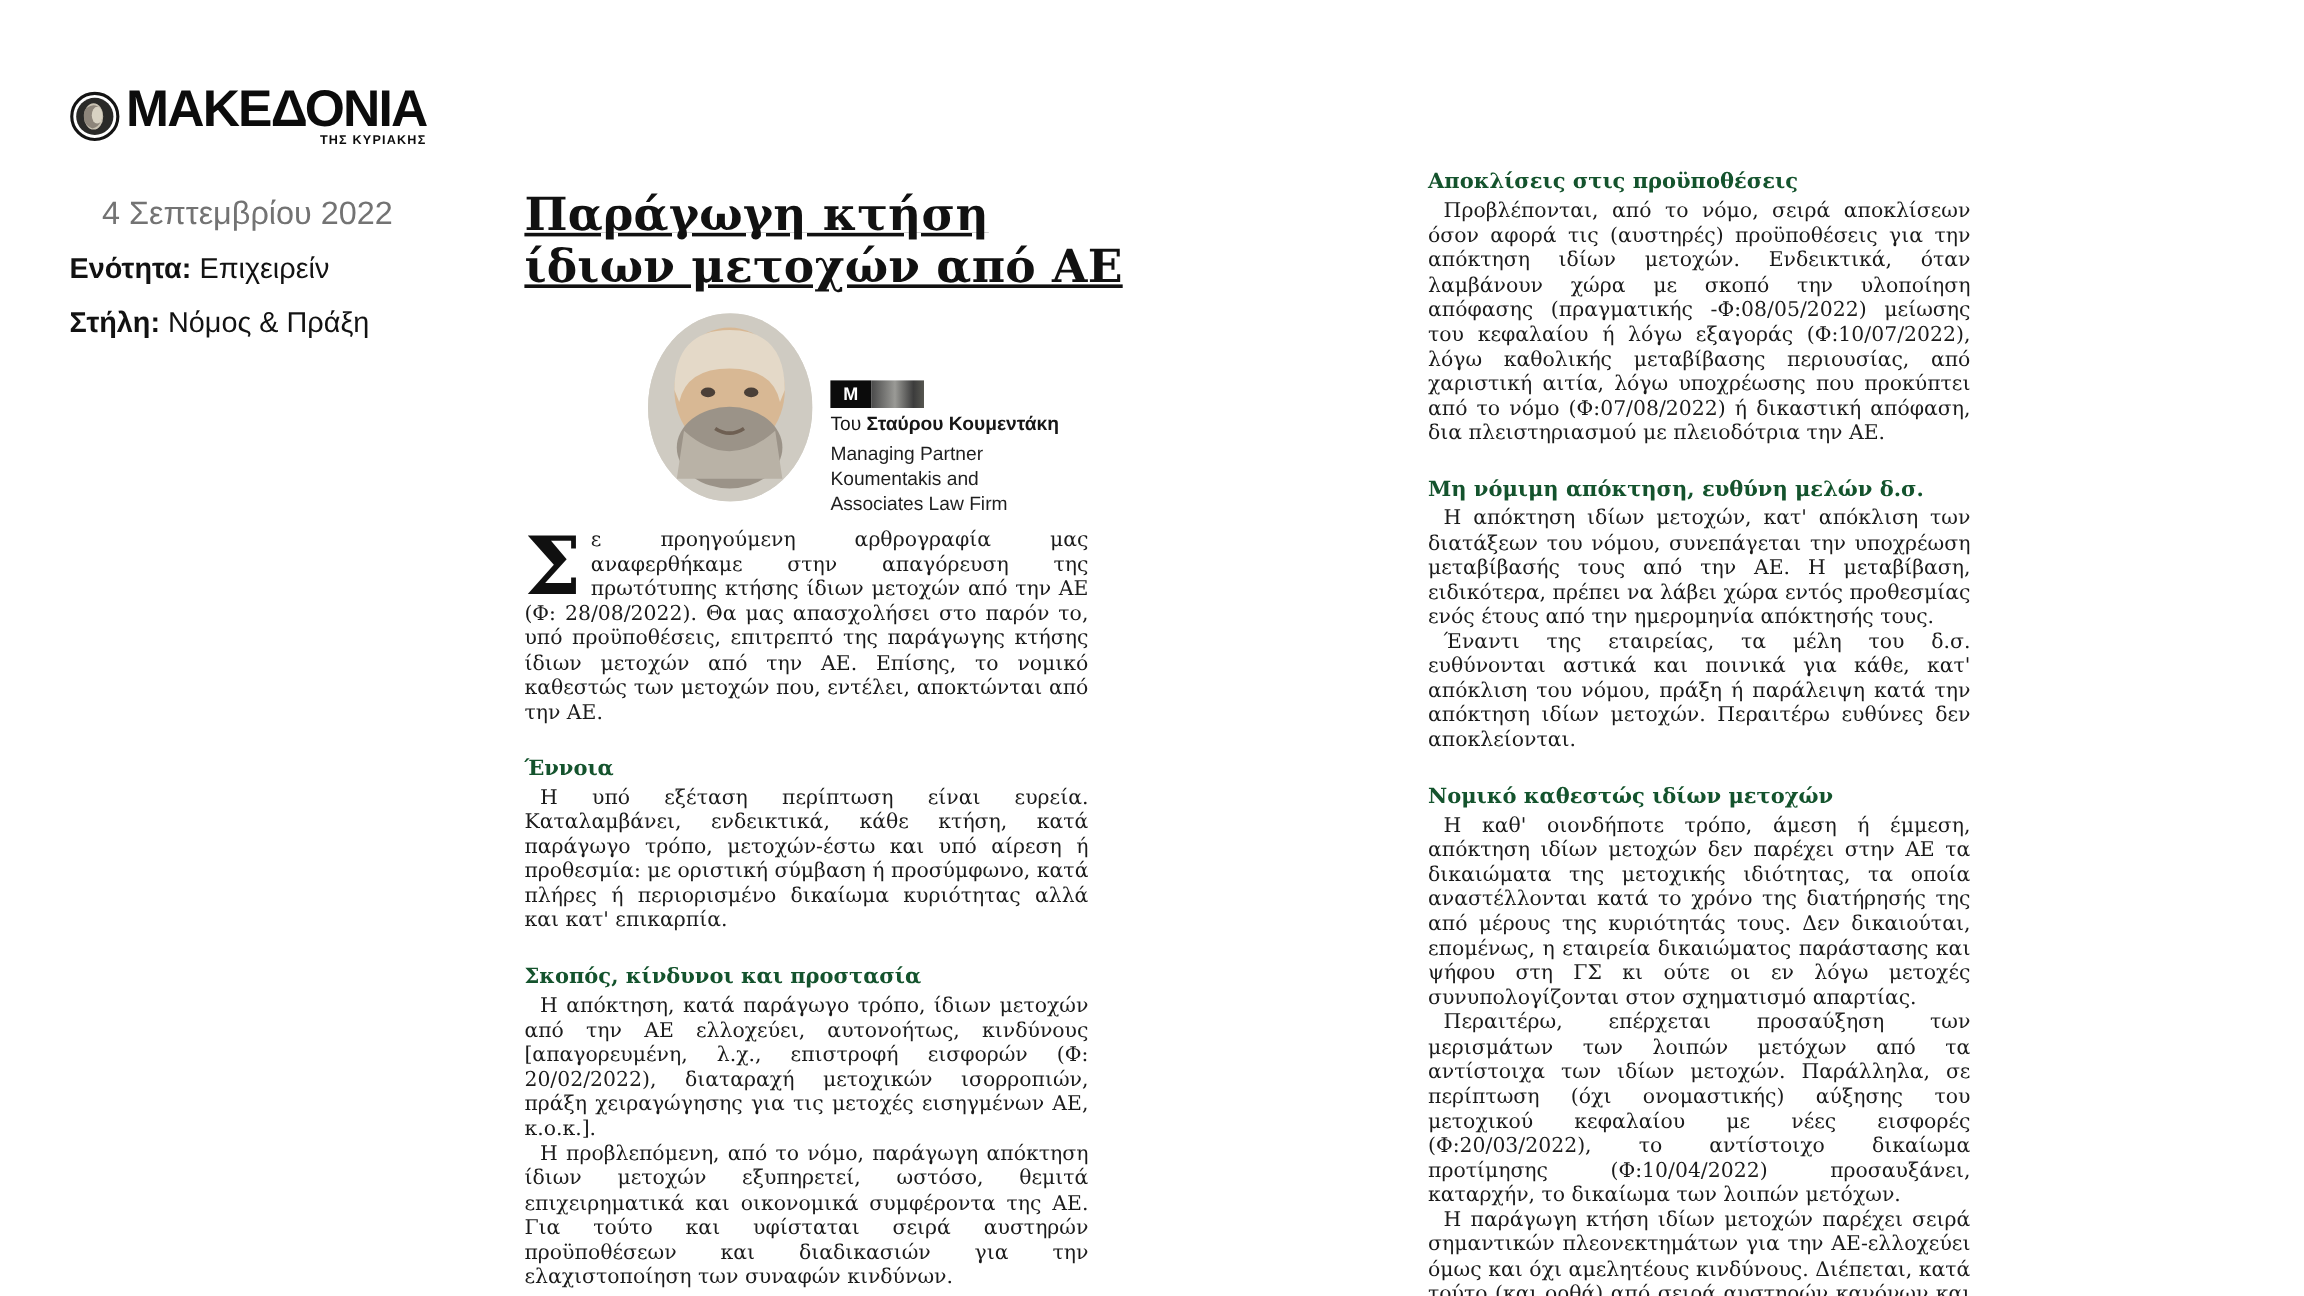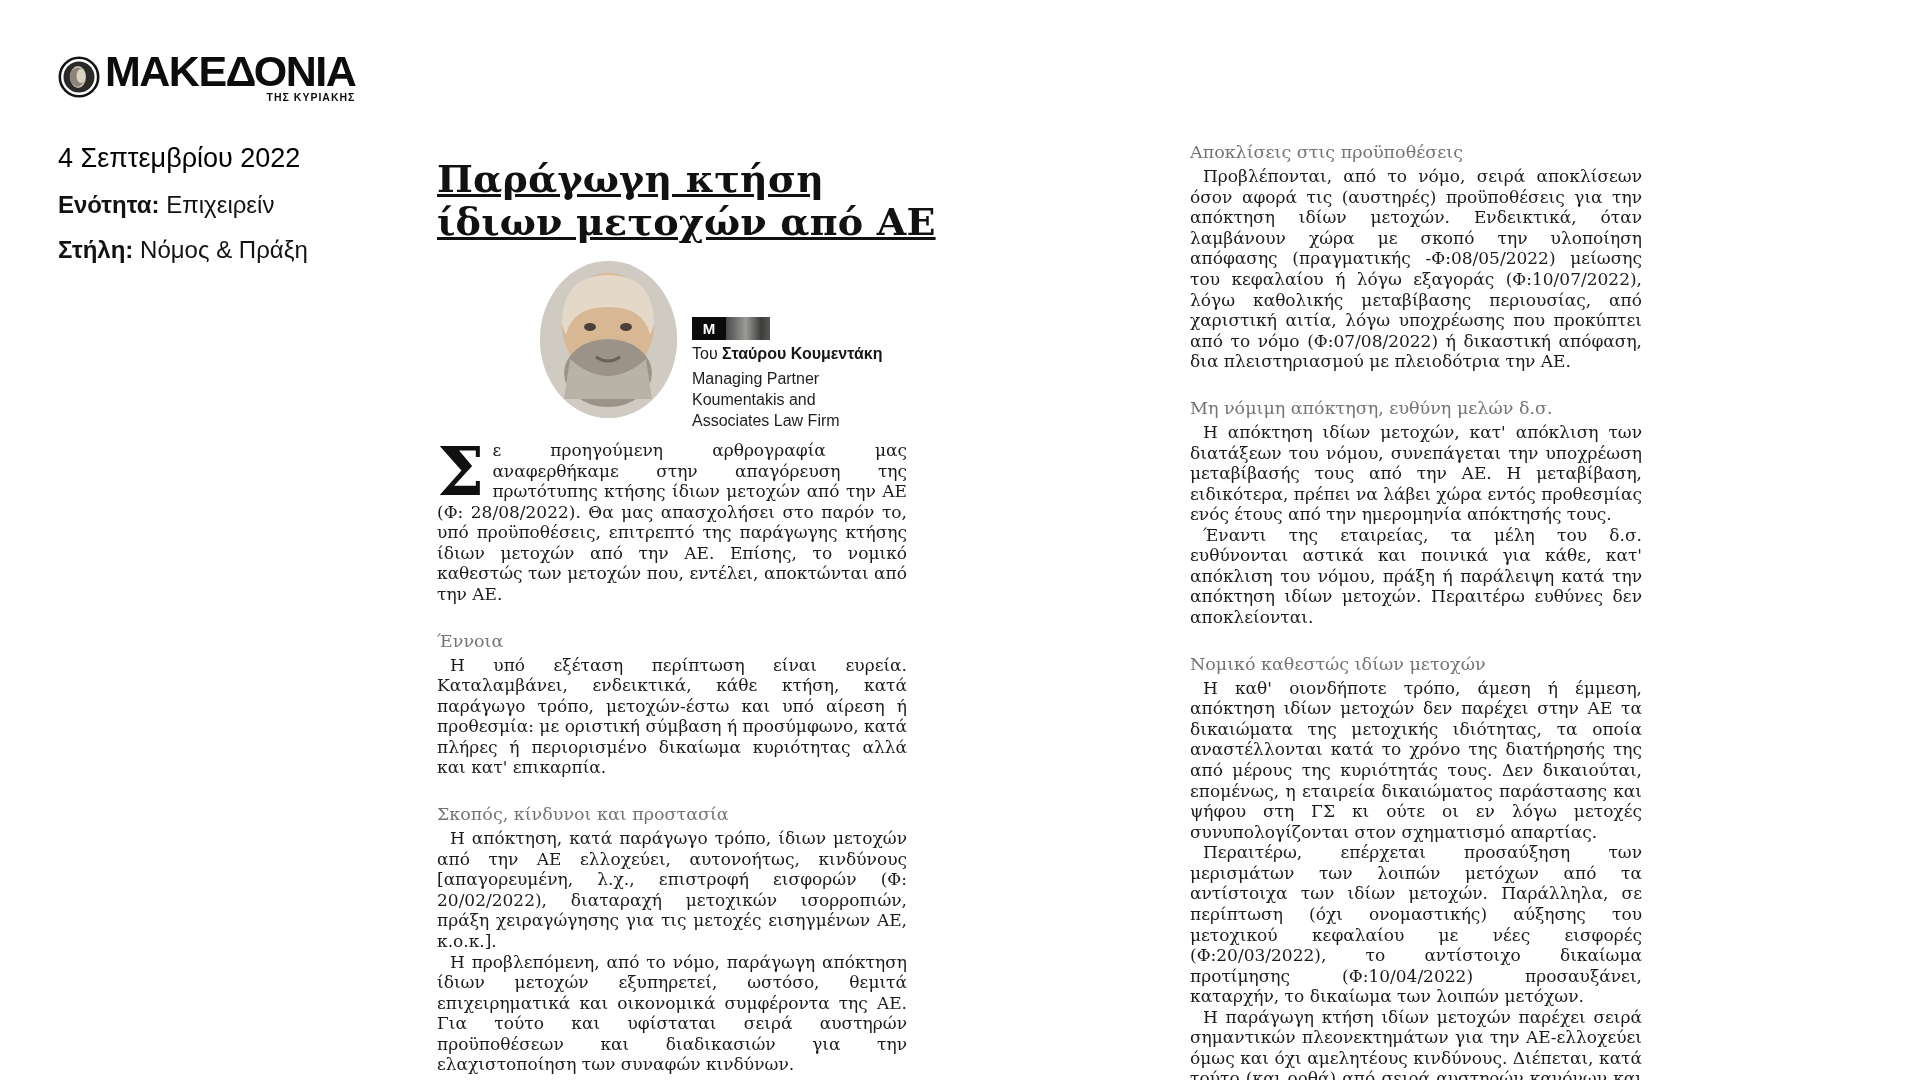--- a/index.html
+++ b/index.html
@@ -3,26 +3,26 @@
 <meta charset="utf-8">
 <style>
   html,body{margin:0;padding:0;}
   body{
     width:1920px;height:1080px;position:relative;overflow:hidden;
     background:#ffffff;color:#1b1b1b;
     font-family:"DejaVu Serif", serif;
   }
   
   .masthead{position:absolute;left:58px;top:50px;width:360px;font-family:"Liberation Sans", sans-serif;}
-  .logo-row{display:flex;align-items:center;gap:5px;}
+  .logo-row{display:flex;align-items:center;gap:5px;margin-top:20px;}
   .emblem{width:42px;height:42px;flex:0 0 auto;}
   .logo-text-wrap{display:flex;flex-direction:column;}
   .logo-text{font-size:43px;font-weight:900;letter-spacing:-1.5px;color:#0c0c0c;line-height:1;}
   .logo-sub{align-self:flex-end;font-size:10.5px;font-weight:700;letter-spacing:1px;color:#0c0c0c;margin-top:-2px;}
-  .meta-date{margin-top:40px;font-size:27px;color:#000000;font-weight:400;}
+  .meta-date{margin-top:40px;font-size:27px;color:#737373;font-weight:400;margin-left:27px;}
   .meta-line{margin-top:17px;font-size:24px;color:#121212;}
   .meta-line b{font-weight:700;}
   
   .title{position:absolute;left:437px;top:133px;width:500px;
     font-size:38px;font-weight:700;line-height:1.13;color:#111;letter-spacing:0.2px;text-decoration:underline;}
   
   .photo{position:absolute;left:540px;top:261px;width:137px;height:157px;border-radius:50%;overflow:hidden;background:#d8d4cc;}
   .badge{position:absolute;left:692px;top:317px;display:flex;}
   .badge-m{width:34px;height:23px;background:#0b0b0b;color:#fff;display:flex;align-items:center;justify-content:center;
     font-family:"Liberation Sans", sans-serif;font-weight:700;font-size:15px;}
@@ -30,21 +30,21 @@
   .byline{position:absolute;left:692px;top:345px;font-family:Liberation Sans, sans-serif;font-size:16px;color:#161616;text-align:right;}
   .byline b{font-weight:700;}
   .roles{position:absolute;left:692px;top:369px;font-family:"Liberation Sans", sans-serif;
     font-size:16px;line-height:1.3;color:#1e1e1e;}
   
   .col{position:absolute;font-size:17px;line-height:1.21;text-align:justify;color:#1b1b1b;}
   .col-left{left:437px;top:440px;width:470px;}
   .col-right{left:1190px;top:142px;width:452px;}
   p.body{margin:0;text-indent:13px;}
   p.lead{margin:0;text-indent:0;}
-  h3.sect{font-size:17.5px;font-weight:400;margin:26px 0 3px 0;color:#737373;text-align:left;}
+  h3.sect{font-size:17.5px;font-weight:700;margin:26px 0 3px 0;color:#14532d;text-align:left;}
   .col-right h3.sect:first-child{margin-top:0;}
   .dropcap{float:left;font-size:67px;line-height:0.8;font-weight:700;padding:5px 8px 0 0;color:#101010;}
 </style>
 </head>
 <body>
 
 <aside class="masthead">
   <div class="logo-row">
     <span class="emblem">
       <svg viewBox="0 0 42 42" width="42" height="42" aria-hidden="true">

